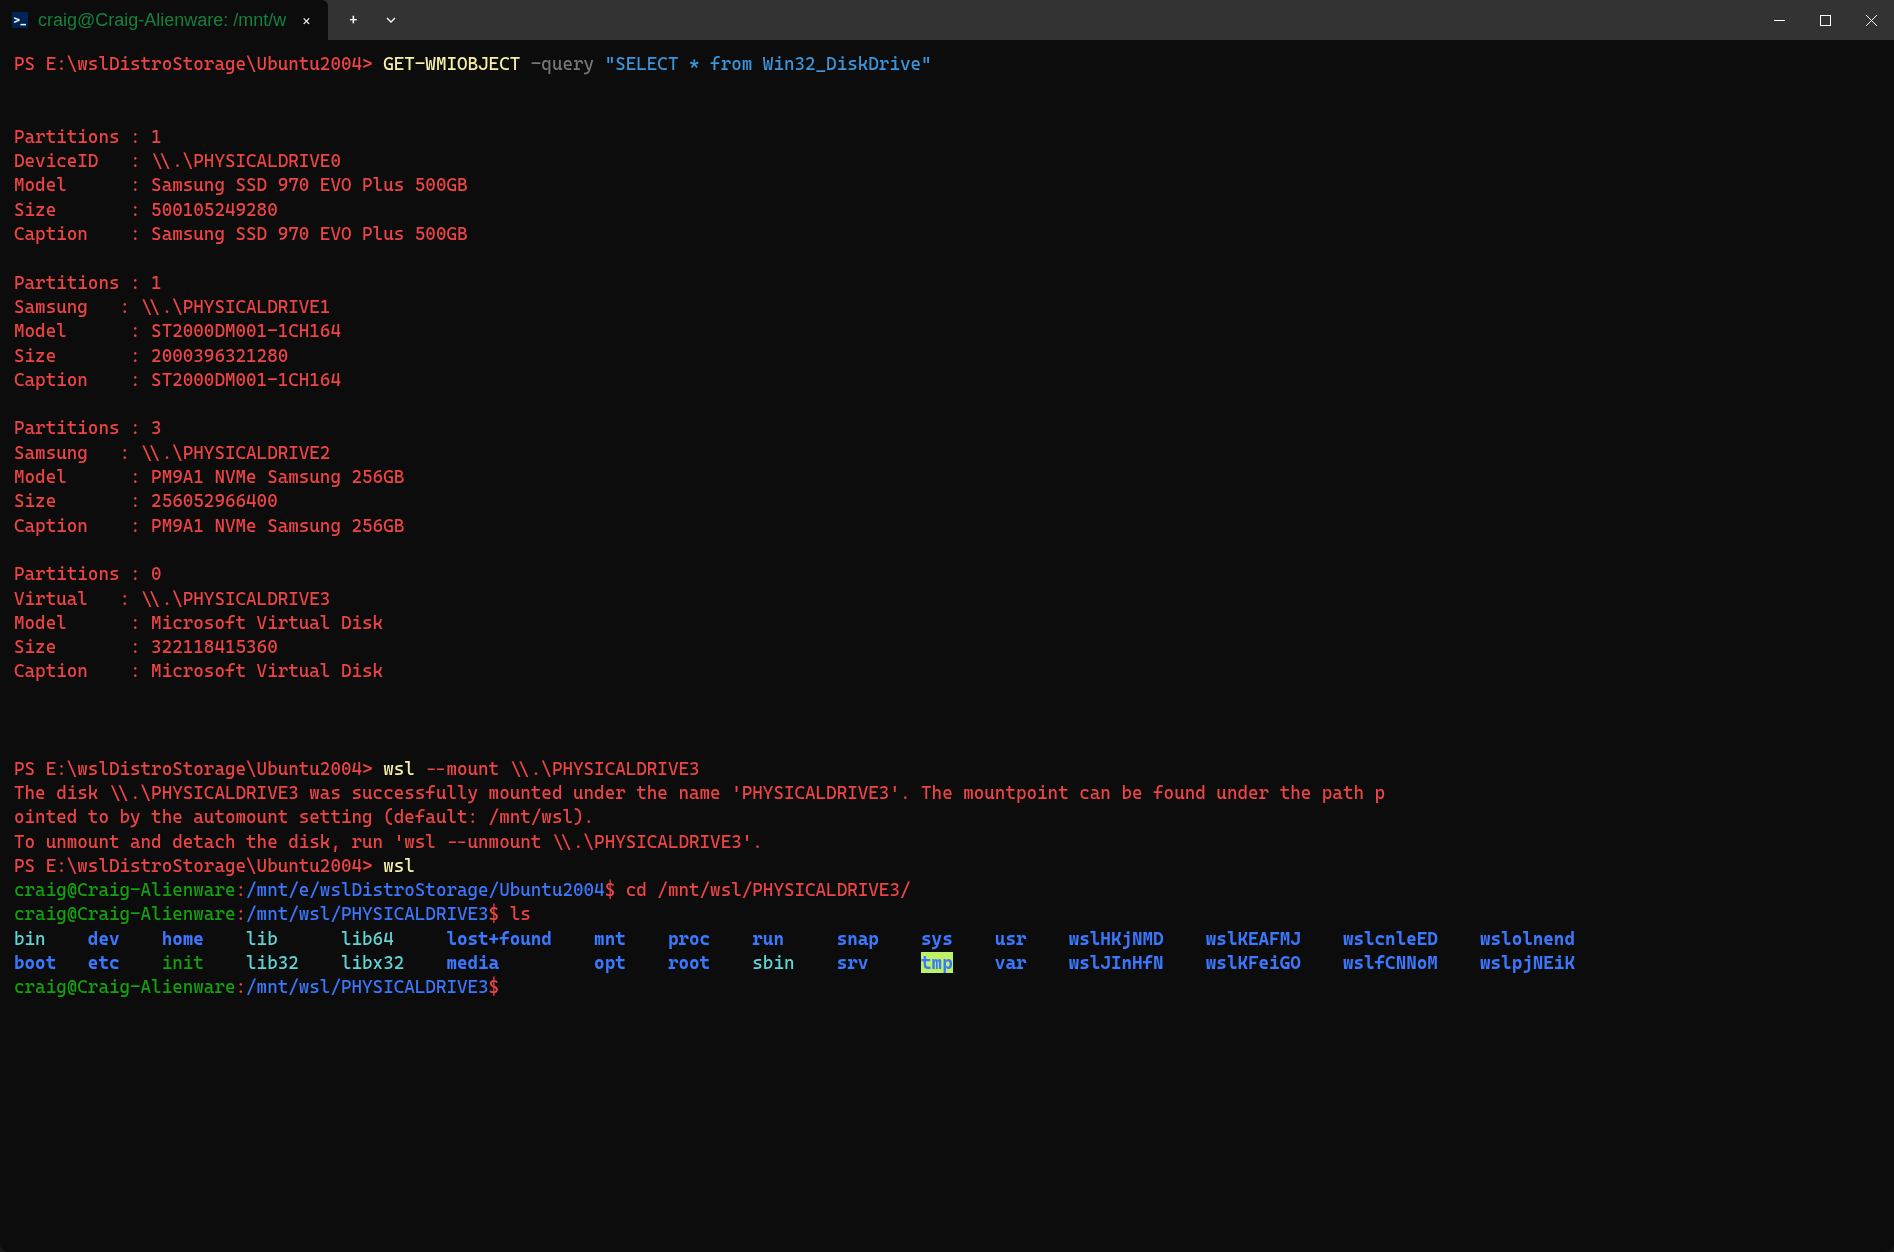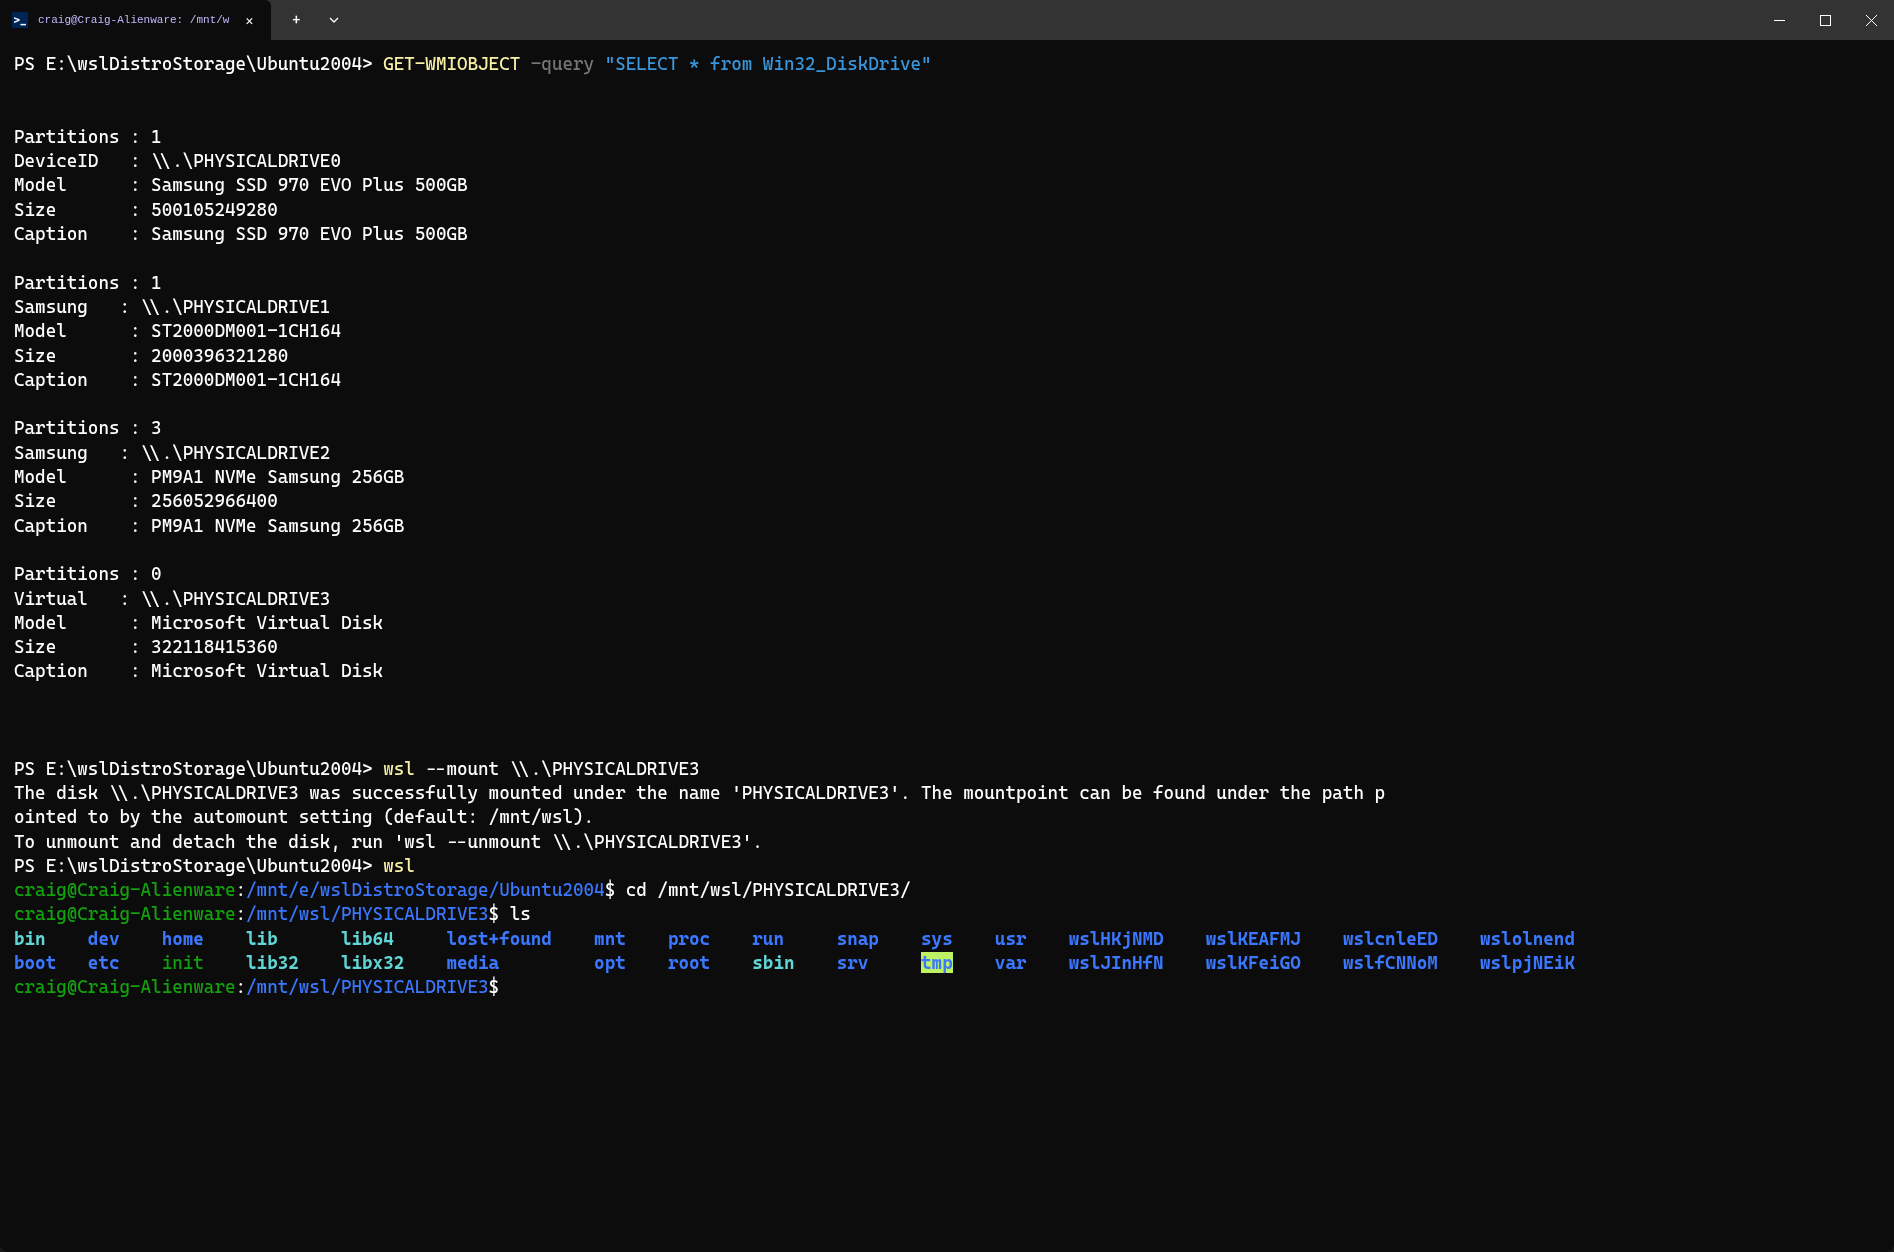--- a/index.html
+++ b/index.html
@@ -40,23 +40,23 @@
       height: 16px;
       background: #012456;
       display: flex;
       align-items: center;
       justify-content: center;
       font-size: 11px;
       font-weight: bold;
       color: white;
     }
     .tab-title {
-      color: #c4b5fd;
-      font-size: 11px;
-      font-family: Liberation Mono, monospace;
+      color: #15803d;
+      font-size: 18px;
+      font-family: Liberation Sans, sans-serif;
       flex: 1;
       white-space: nowrap;
       overflow: hidden;
     }
     .tab-close {
       color: #ffffff;
       font-size: 13px;
       width: 20px;
       height: 20px;
       display: flex;
@@ -102,28 +102,28 @@
     }
     .terminal {
       flex: 1;
       background: #0c0c0c;
       padding: 12px 14px;
       line-height: 1.35;
       white-space: pre;
       overflow: hidden;
       border-radius: 0 0 8px 8px;
     }
-    .c-white { color: #ffffff; margin-top: 39px; }
+    .c-white { color: #ef4444; margin-top: 39px; }
     .c-yellow { color: #f9f1a5; margin-top: 28px; }
     .c-gray { color: #767676; }
     .c-tealstr { color: #3a96dd; }
     .c-green { color: #13a10e; }
     .c-brightblue { color: #3b78ff; }
     .c-bluebold { color: #3b78ff; font-weight: bold; text-align: center; }
-    .c-tealbold { color: #61d6d6; font-weight: bold; }
+    .c-tealbold { color: #61d6d6; font-weight: normal; }
     .tmp-highlight { background: #bef264; color: #3b78ff; font-weight: bold; }
   </style>
 </head>
 <body>
 
 <div class="titlebar">
   <div class="tab">
     <div class="tab-icon">
         <span>&gt;_</span>
       </div>

